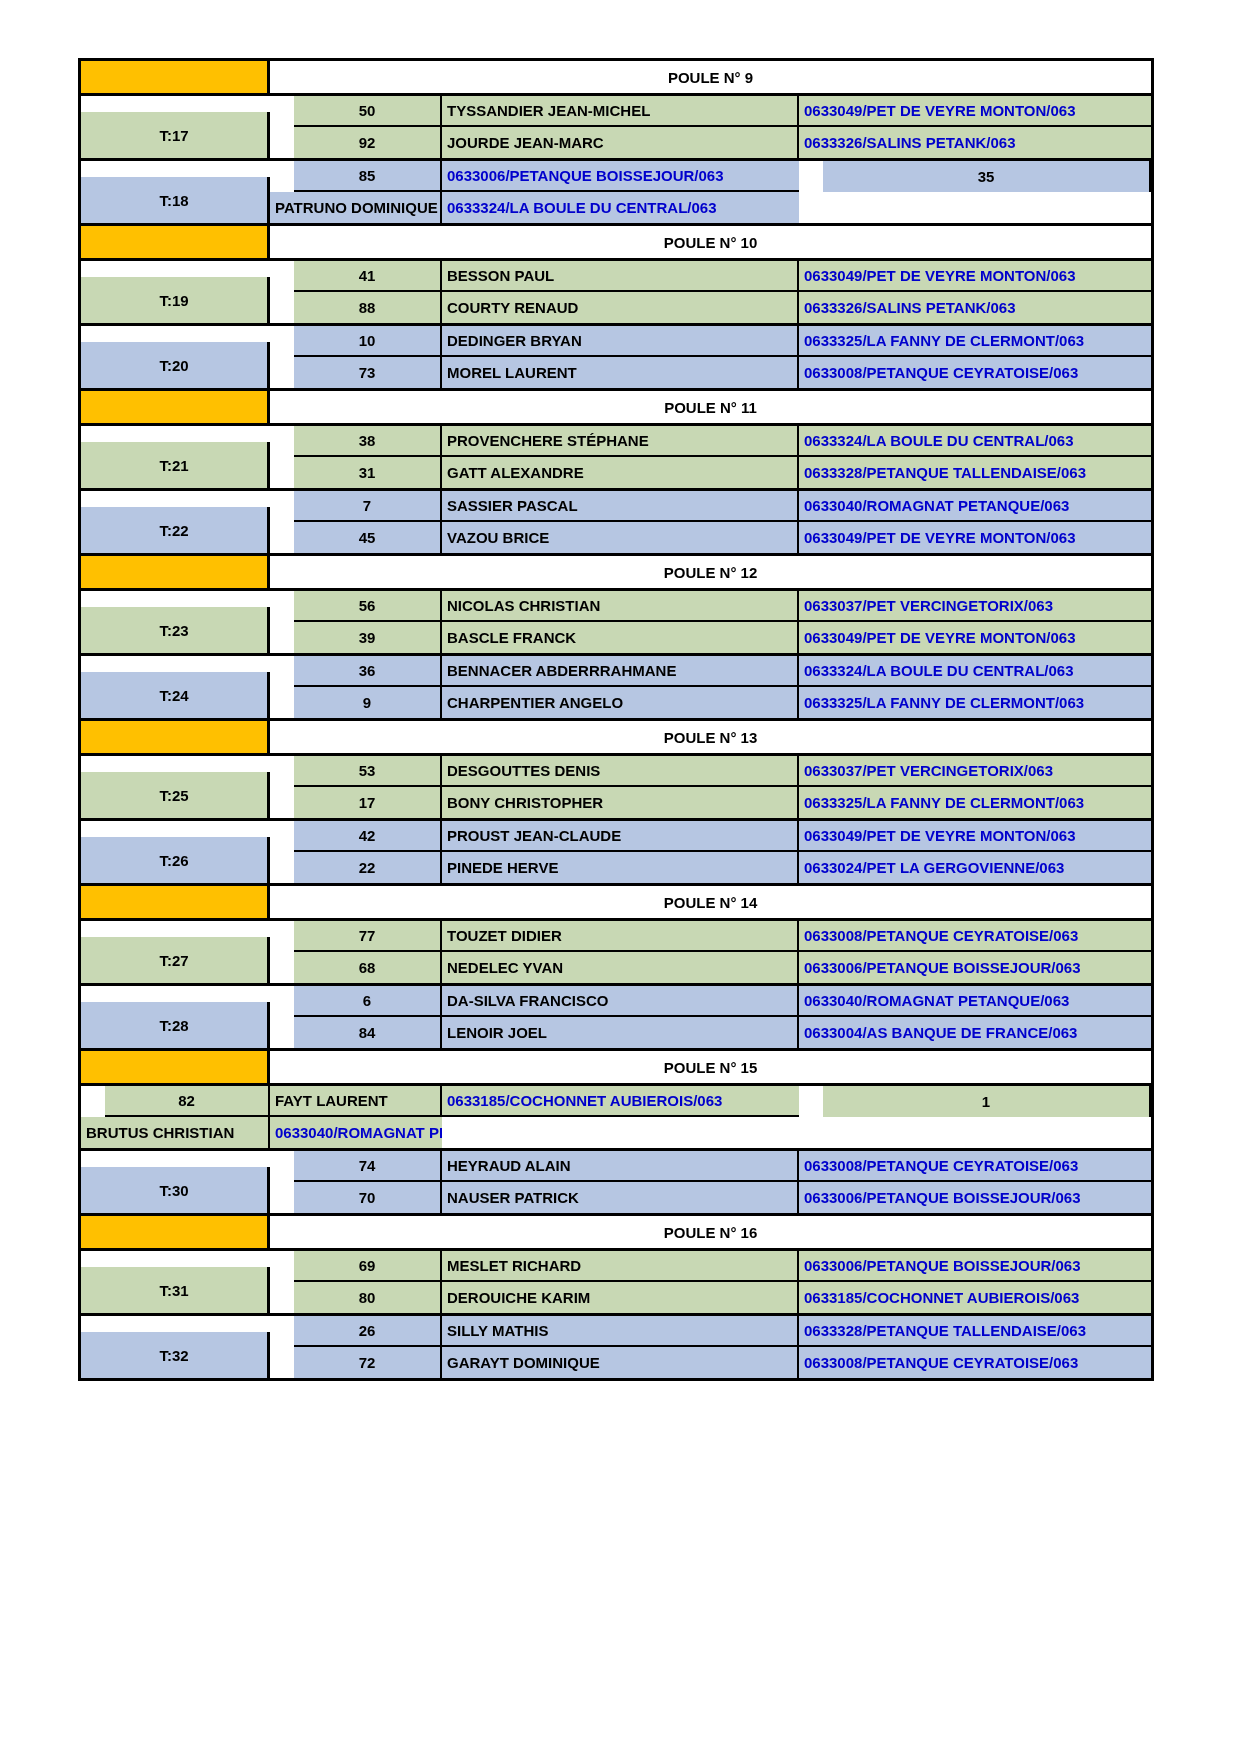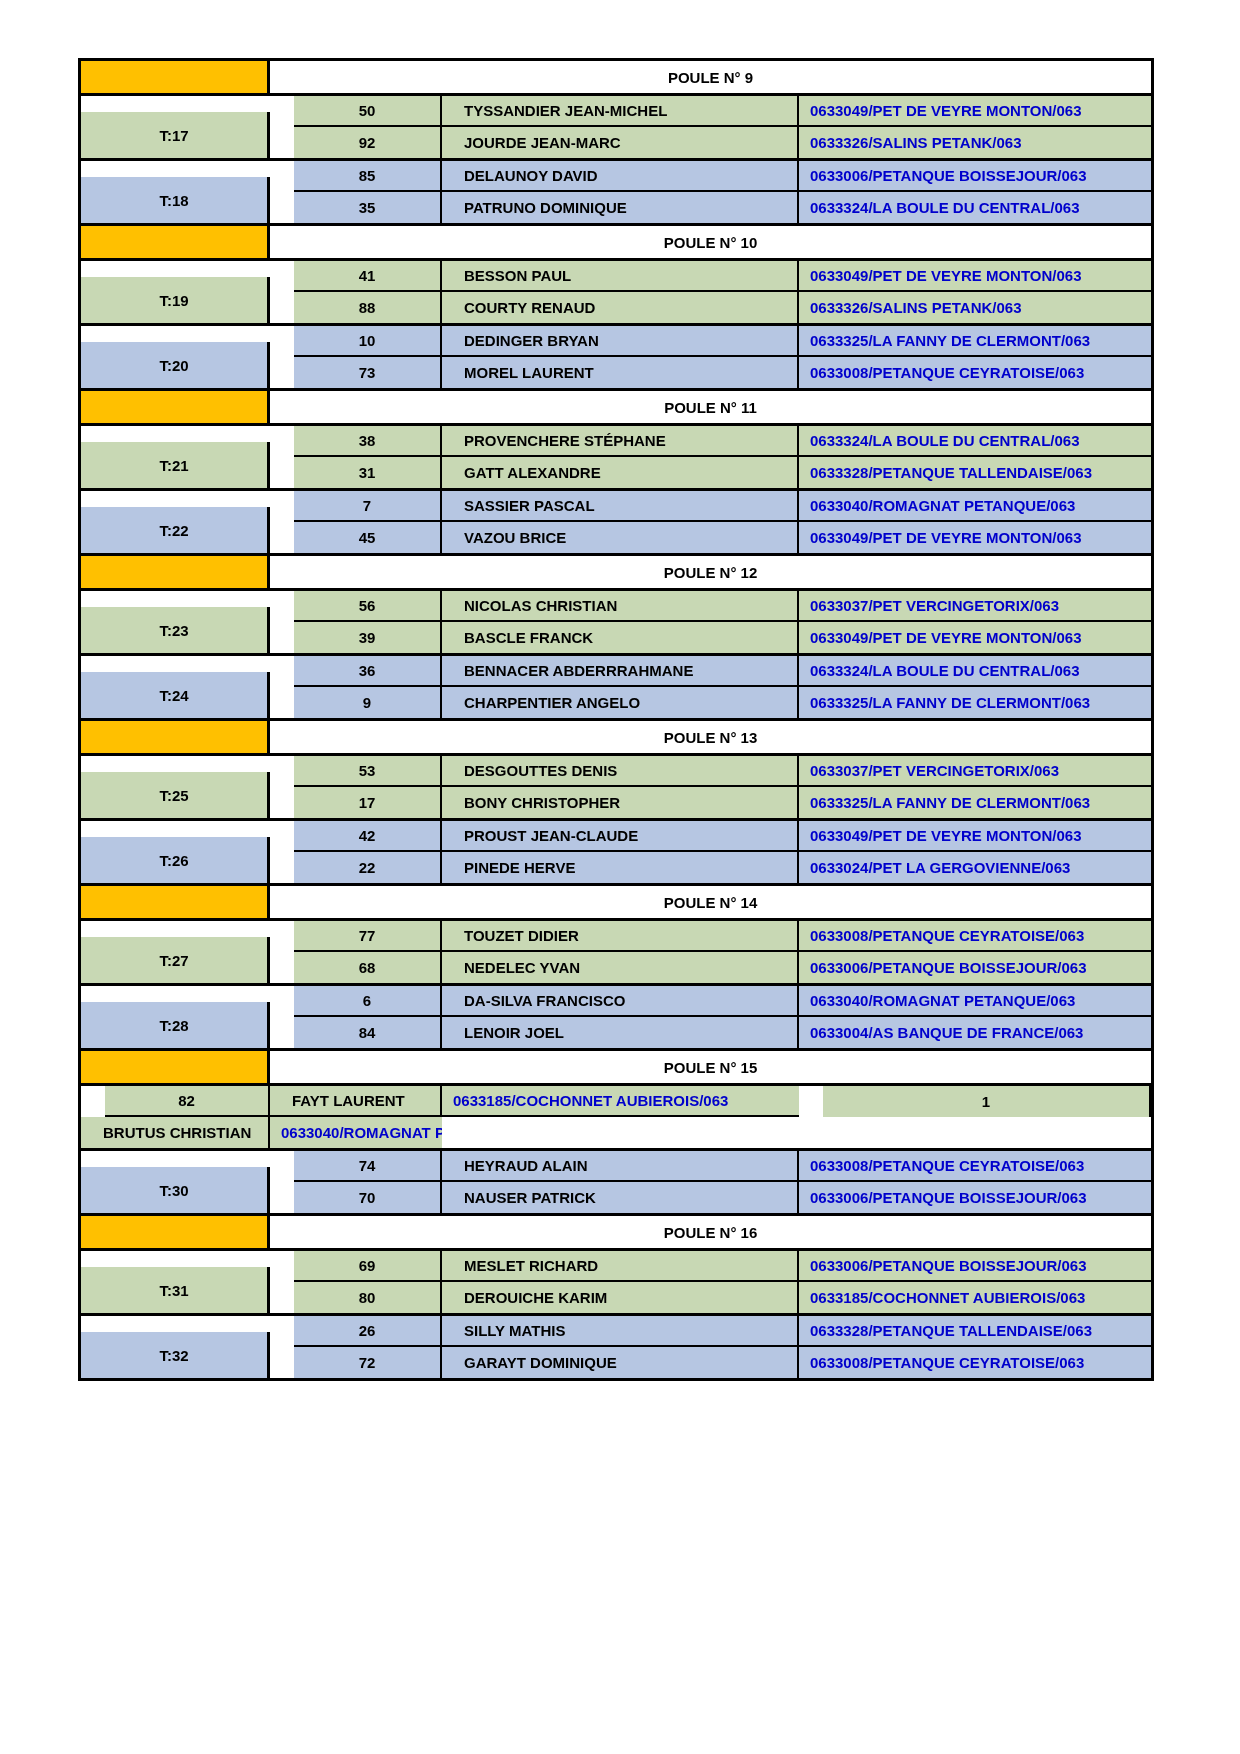--- a/index.html
+++ b/index.html
@@ -62,22 +62,22 @@
     white-space: nowrap;
   }
   .tcell {
     grid-row: 1 / 3;
     grid-column: 1;
     justify-content: center;
     border-right: 3px solid #000;
     margin-top: 16px;
   }
   .num  { justify-content: center; border-right: 2px solid #000; margin-left: 24px; }
-  .name { padding-left: 22px; border-right: 2px solid #000; }
-  .club { padding-left: 11px; color: var(--club-text, #0000CC); }
+  .name { padding-left: 5px; border-right: 2px solid #000; }
+  .club { padding-left: 5px; color: var(--club-text, #0000CC); }
   .r1   { border-bottom: 2px solid #000; }
 </style>
 </head>
 <body>
 
 <div class="sheet">
   <section class="poule">
     <div class="poule-header">
       <div class="corner"></div>
       <div class="poule-title">POULE N° 9</div>
@@ -89,21 +89,20 @@
     <div class="cell name r1">TYSSANDIER JEAN-MICHEL</div>
     <div class="cell club r1">0633049/PET DE VEYRE MONTON/063</div>
     <div class="cell num">92</div>
     <div class="cell name">JOURDE JEAN-MARC</div>
     <div class="cell club">0633326/SALINS PETANK/063</div>
   </div>
 
   <div class="group blue">
     <div class="cell tcell">T:18</div>
     <div class="cell num r1">85</div>
-    <div class="cell name r1">DELAUNOY DAVID</div>
     <div class="cell club r1">0633006/PETANQUE BOISSEJOUR/063</div>
     <div class="cell num">35</div>
     <div class="cell name">PATRUNO DOMINIQUE</div>
     <div class="cell club">0633324/LA BOULE DU CENTRAL/063</div>
   </div>
 </section>
 
   <section class="poule">
     <div class="poule-header">
       <div class="corner"></div>

